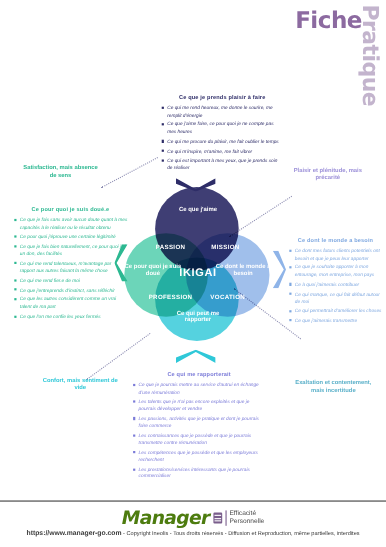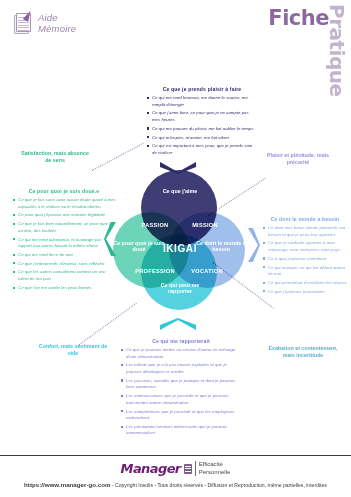--- a/index.html
+++ b/index.html
@@ -157,21 +157,21 @@
   .footer-rule {
     position: absolute; left: 0; right: 0; top: 455px;
     border-top: 1.2px solid #3d3d3d;
   }
   .mgo {
     position: absolute; left: 0; right: 0; top: 461px;
     display: flex; justify-content: center; align-items: center; gap: 3px;
   }
   .mgo-word {
     font-family: "DejaVu Sans", sans-serif;
-    font-size: 13px; font-weight: 700; color: #701a75;
+    font-size: 17px; font-weight: 700; color: #4d7c0f;
     letter-spacing: -.6px; font-style: italic; text-align: right;
   }
   .mgo-mark {
     width: 8px; height: 10px; background: #7a5e8c;
     position: relative; border-radius: 1px;
   }
   .mgo-mark i {
     position:absolute; left:1px; right:1px; height:1.2px; background:#fff;
   }
   .mgo-sub {
@@ -182,39 +182,20 @@
     position: absolute; left: 0; right: 0; top: 481px;
     text-align: center; font-size: 5.1px; color: #3a3a3a;
   }
   .legal b { font-size: 6.2px; }
 </style>
 </head>
 <body>
 
 <div id="page">
 
-  <div class="aide-memoire">
-    <div class="am-icon">
-      <div class="am-sheet"></div>
-      <div class="am-sheet2"></div>
-      <div class="am-lines">
-          <i></i>
-          <i></i>
-          <i></i>
-          <i></i>
-          <i></i>
-          <i></i>
-        </div>
-      <div class="am-pen"></div>
-    </div>
-    <div class="am-text">
-      <div>Aide</div>
-      <div>Mémoire</div>
-    </div>
-  </div>
 
   <div class="fiche">Fiche</div>
   <div class="pratique">Pratique</div>
 
 
   <div class="diag" style="left:92px; top:170px; width:58px; transform: rotate(-28deg);"></div>
   <div class="diag" style="left:208px; top:215px; width:68px; transform: rotate(-33deg);"></div>
   <div class="diag" style="left:78px; top:345px; width:72px; transform: rotate(-36deg);"></div>
   <div class="diag" style="left:213px; top:262px; width:76px; transform: rotate(37deg);"></div>
 

